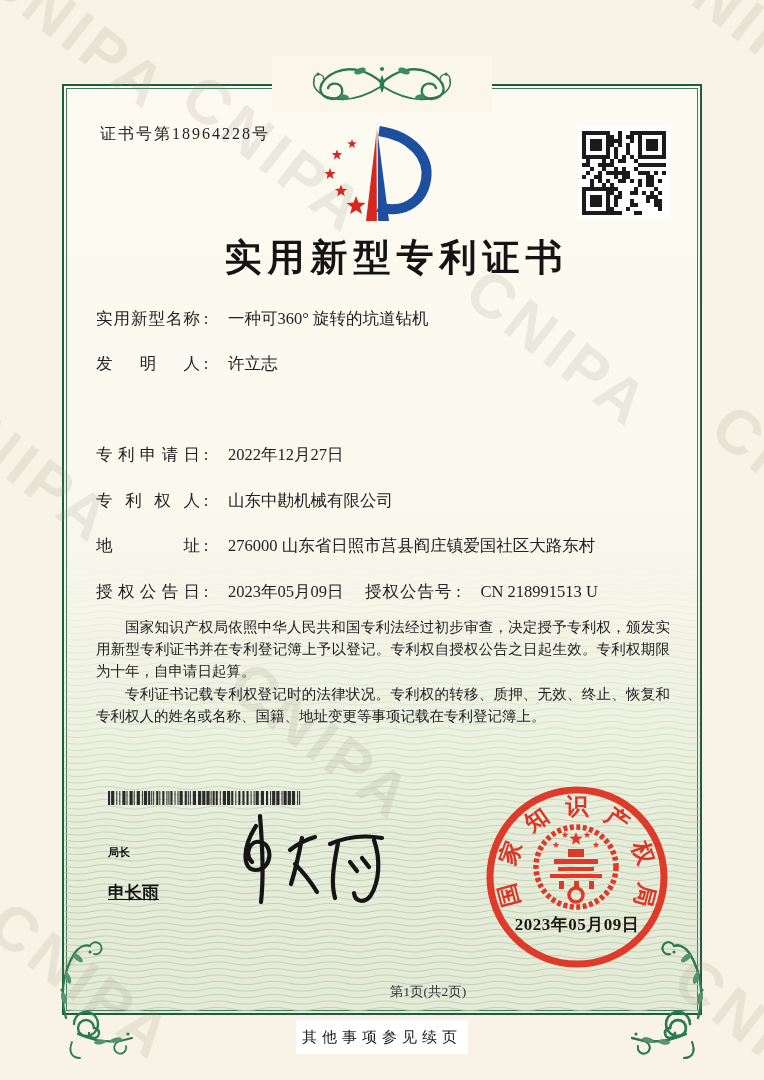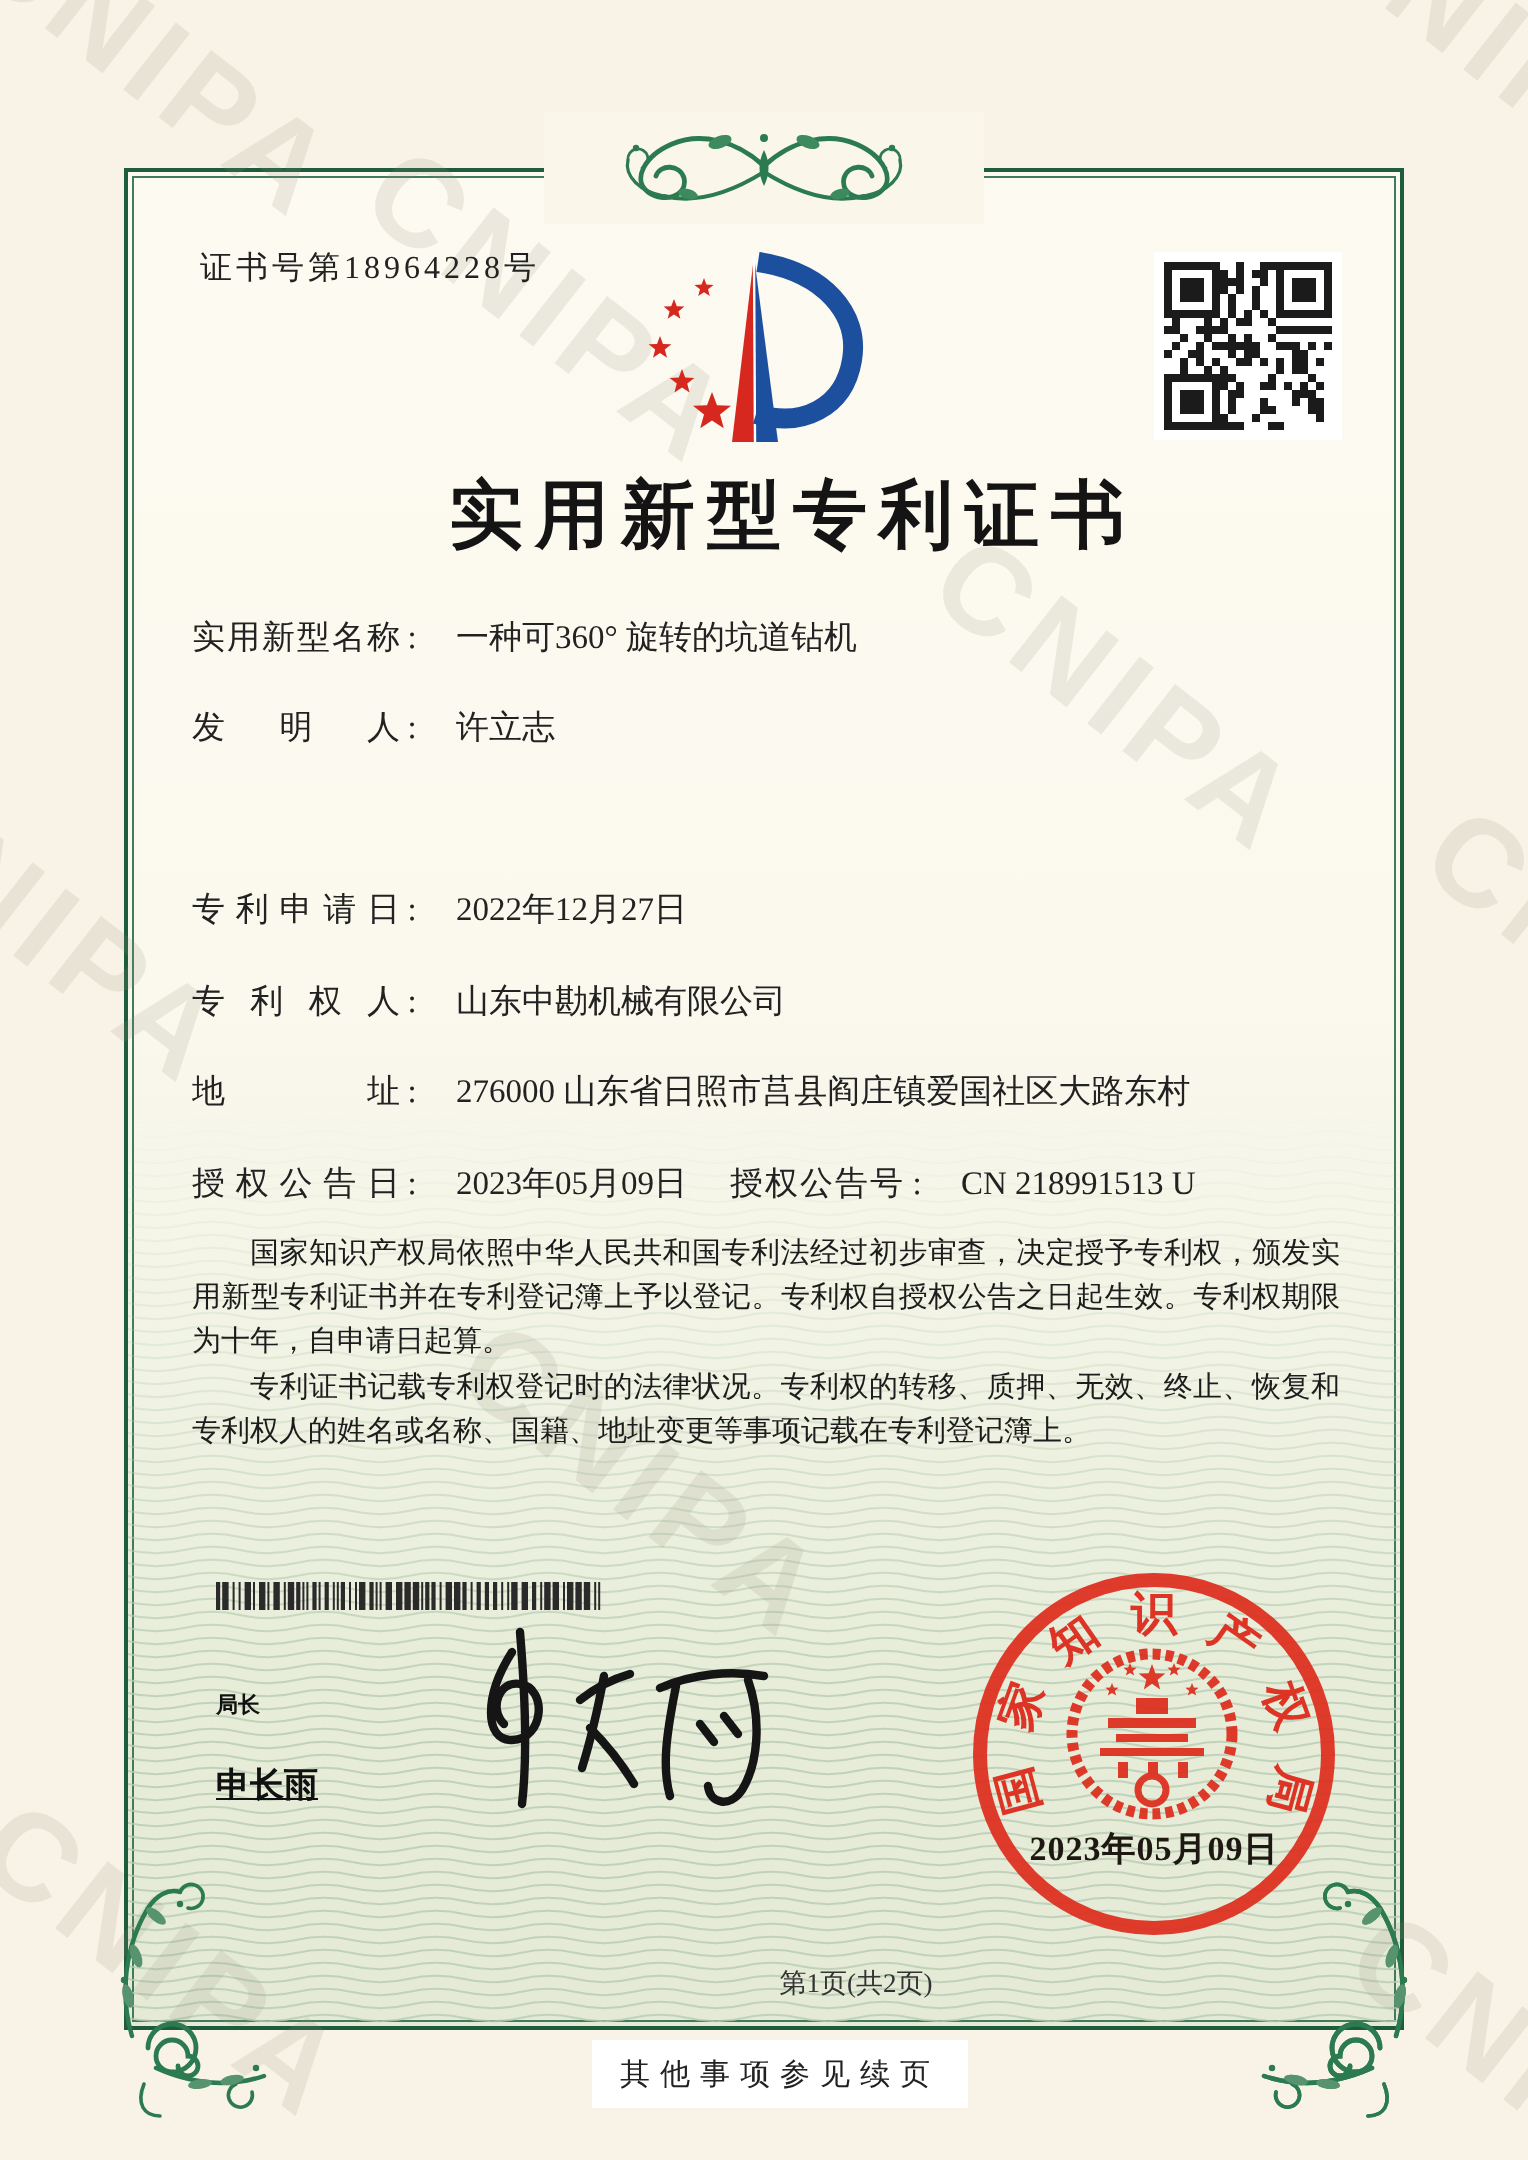--- a/index.html
+++ b/index.html
@@ -31,21 +31,21 @@
   #body-text p + p{margin-top:2px;}
   #barcode{left:108px;top:791px;width:194px;height:14px;}
   #director-title{left:108px;top:845px;font-size:11px;font-weight:bold;font-family:"Liberation Sans","DejaVu Sans",sans-serif;color:#111;}
   #director-name{left:108px;top:881px;font-size:17px;font-weight:bold;font-family:"Liberation Sans","DejaVu Sans",sans-serif;color:#111;text-decoration:underline;}
   #signature{left:222px;top:810px;width:178px;height:98px;}
   #seal{left:483px;top:783px;width:188px;height:188px;z-index:6;}
   #seal svg{position:absolute;left:0;top:0;}
   #seal-date{position:absolute;left:0;top:130px;width:188px;text-align:center;font-size:17px;font-weight:bold;
       color:#1d1812;letter-spacing:0.5px;font-family:"Liberation Serif","DejaVu Serif",serif;}
   #page-number{left:62px;top:983px;width:732px;text-align:center;font-size:13.5px;color:#333;}
-  #footer-note-box{left:296px;top:1020px;width:188px;height:34px;background:#ffffff;z-index:5;
+  #footer-note-box{left:296px;top:1020px;width:172px;height:34px;background:#ffffff;z-index:5;
       display:flex;align-items:center;justify-content:center;text-align:right;}
   #footer-note{font-size:15px;letter-spacing:5px;color:#222;}
   .deco{position:absolute;z-index:4;}
   #ornament-top{left:272px;top:56px;width:220px;height:56px;}
   #flourish-left{left:44px;top:938px;width:92px;height:126px;}
   #flourish-right{left:628px;top:938px;width:92px;height:126px;transform:scaleX(-1);}
 </style>
 </head>
 <body>
 

